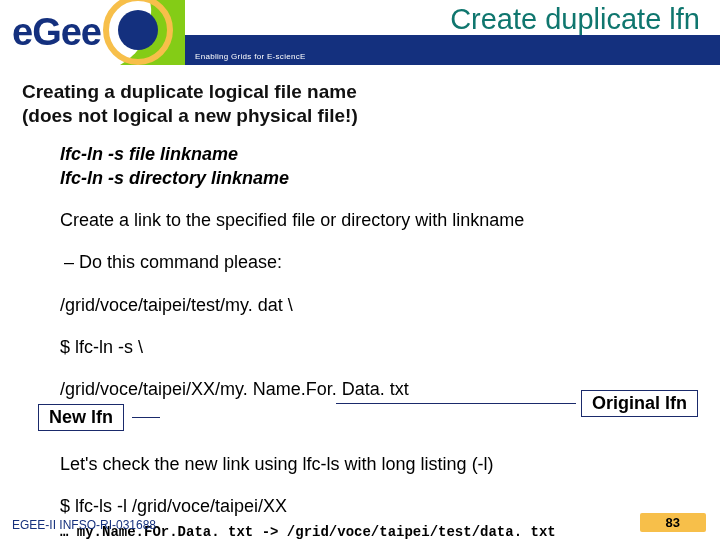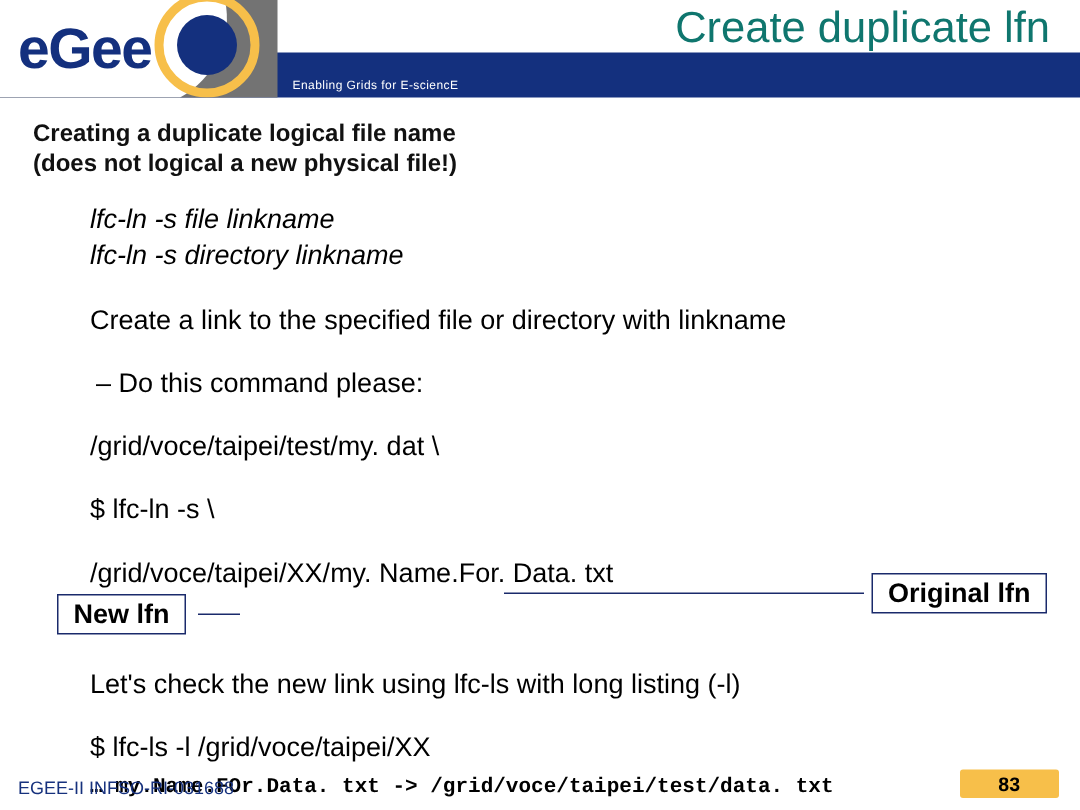--- a/index.html
+++ b/index.html
@@ -1,25 +1,25 @@
 <!DOCTYPE html>
 <html><head>
 <meta charset="utf-8">
 <style>
 html,body{margin:0;padding:0;font-family:Arial,Helvetica,sans-serif;background:#fff}
 .slide{width:720px;height:540px;position:relative;overflow:hidden}
 .header-band{position:absolute;top:35px;left:0;right:0;height:30px;background:#14307e}
-.logo-wrap{position:absolute;top:0;left:0;width:185px;height:65px;background:#737373;z-index:2}
+.logo-wrap{position:absolute;top:0;left:0;width:185px;height:65px;background:#84cc16;z-index:2}
 .logo-wrap svg{display:block}
 .tagline{position:absolute;top:52px;left:195px;font-size:8px;color:#fff;z-index:3;letter-spacing:.3px}
 .title{position:absolute;top:3px;right:20px;left:200px;text-align:right;font-size:29px;color:#0f766e;font-weight:400;z-index:3}
 .content{position:absolute;top:80px;left:20px;right:20px;bottom:40px;color:#000}
-.h1{font-size:16px;font-weight:bold;color:#111;line-height:1.25;margin:0 0 14px 2px}
+.h1{font-size:19px;font-weight:bold;color:#111;line-height:1.25;margin:0 0 14px 2px}
 .blk{margin-left:40px}
-.cmd{font-size:18px;font-weight:normal;font-style:italic;line-height:1.35}
+.cmd{font-size:18px;font-weight:bold;font-style:italic;line-height:1.35}
 .body{font-size:18px;line-height:1.35;margin-top:18px}
 .dash{margin-left:4px}
 .ital{}
 .mono{font-family:"Courier New",monospace;font-size:14px;font-weight:bold}
 .boxrow{position:relative;height:30px;margin:2px 0 4px}
 .box{position:absolute;border:1.5px solid #1a2a6b;padding:2px 10px;font-size:18px;font-weight:bold;background:#fff}
 .box-left{left:-22px;top:0}
 .box-right{right:2px;top:-14px}
 .connector{position:absolute;border-top:1.5px solid #1a2a6b;top:13px}
 .footer{position:absolute;bottom:8px;left:12px;right:14px;color:#16317d;font-size:12px;display:flex;justify-content:space-between;align-items:flex-end}

